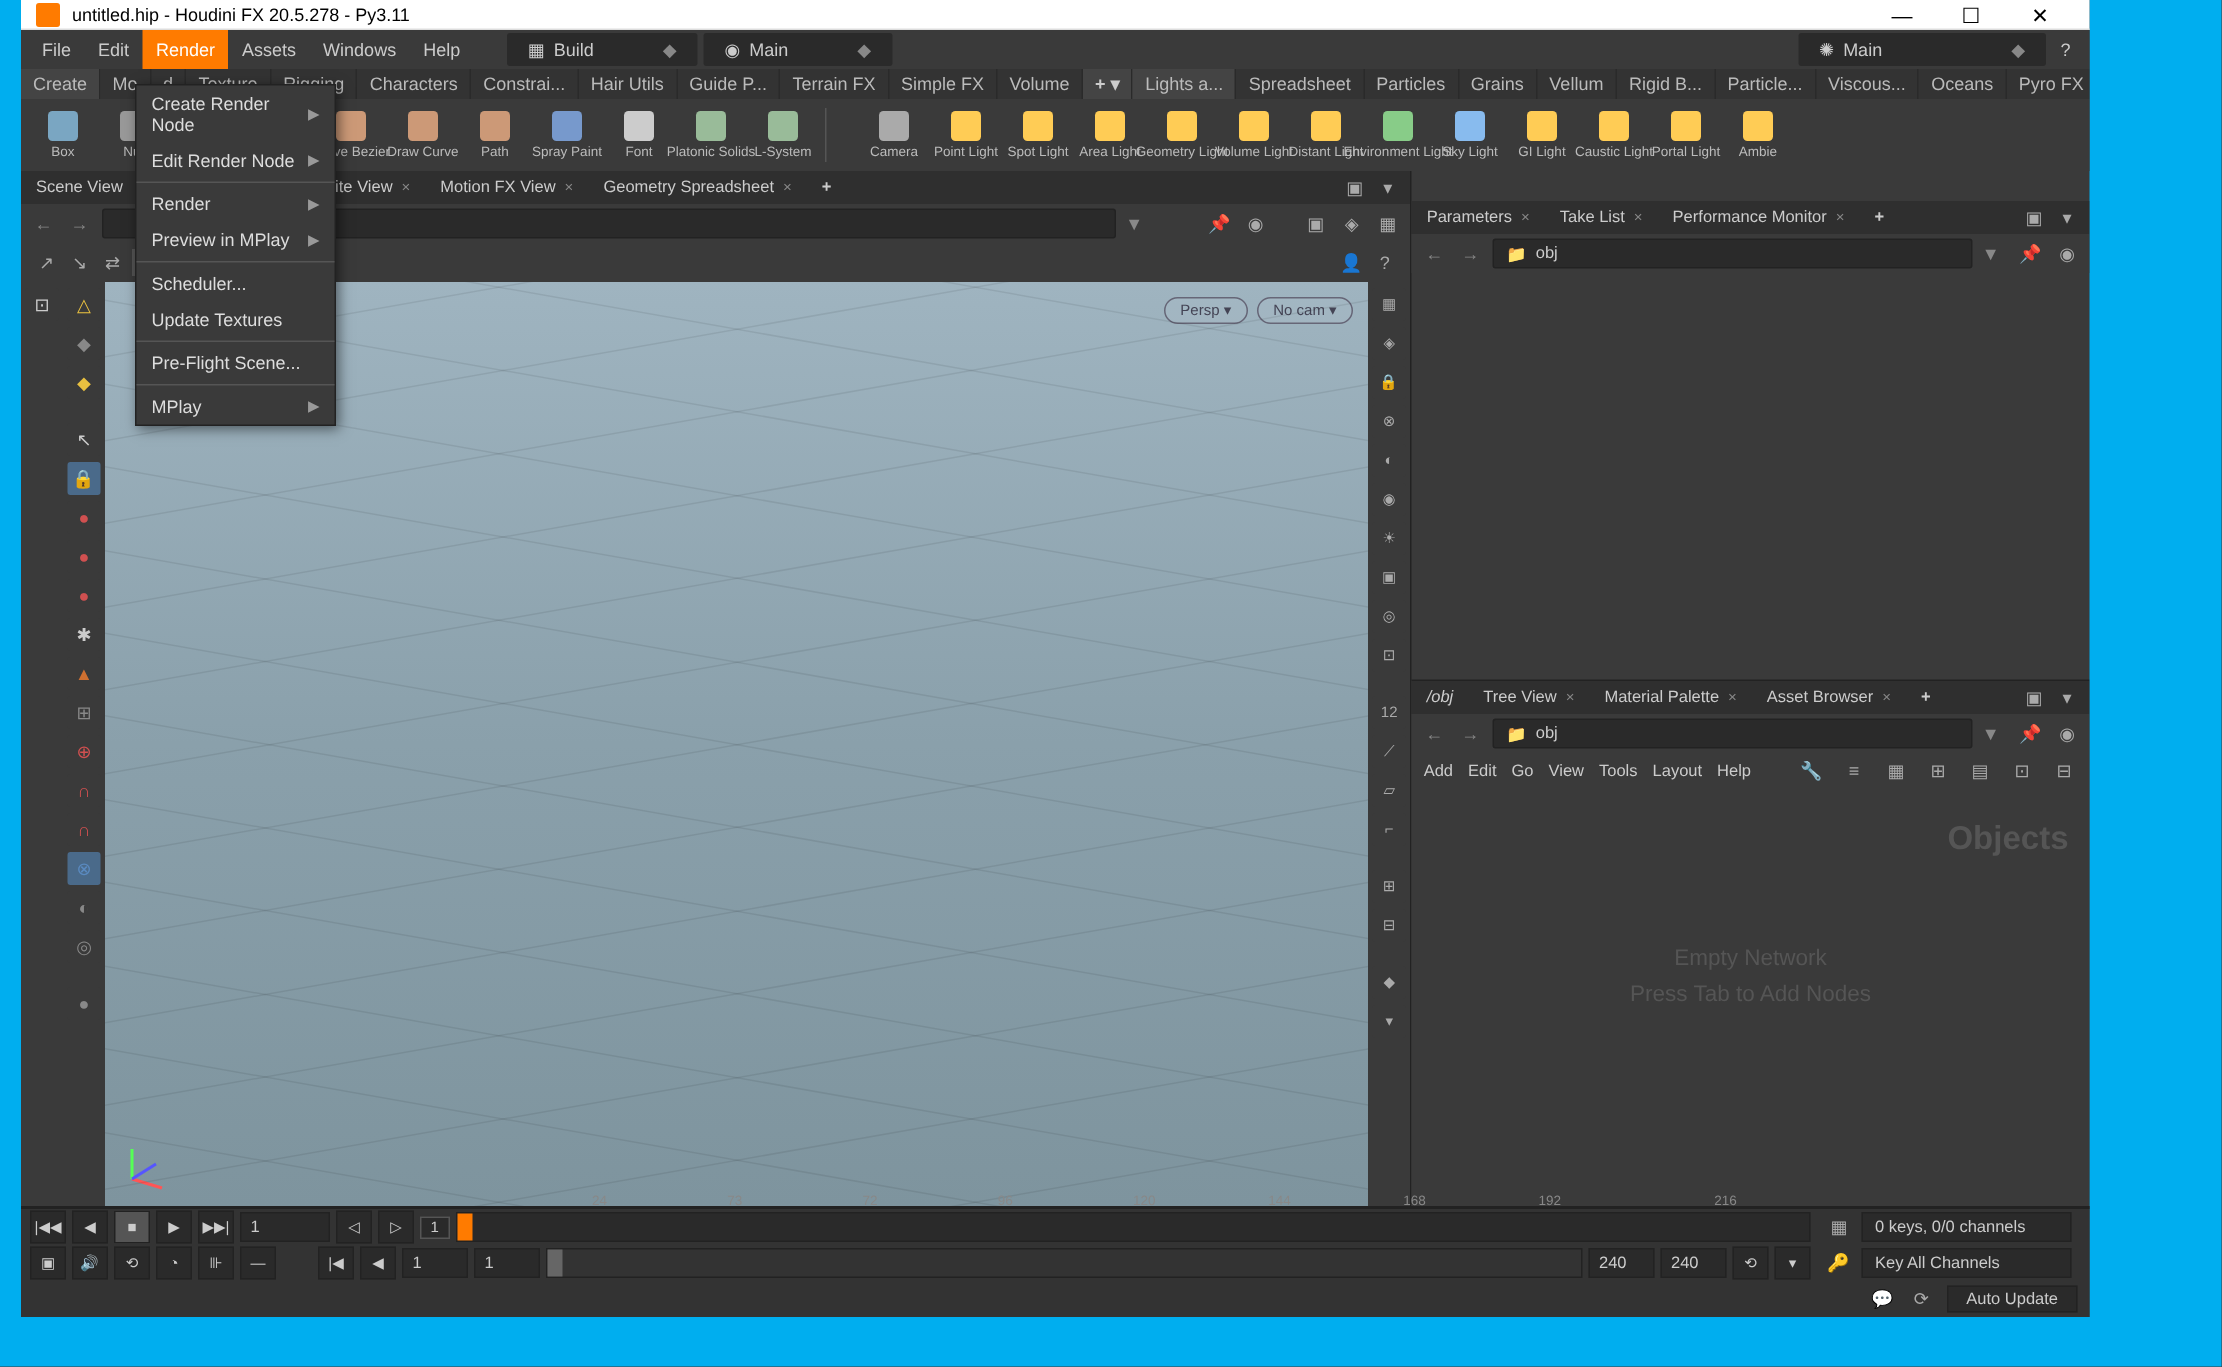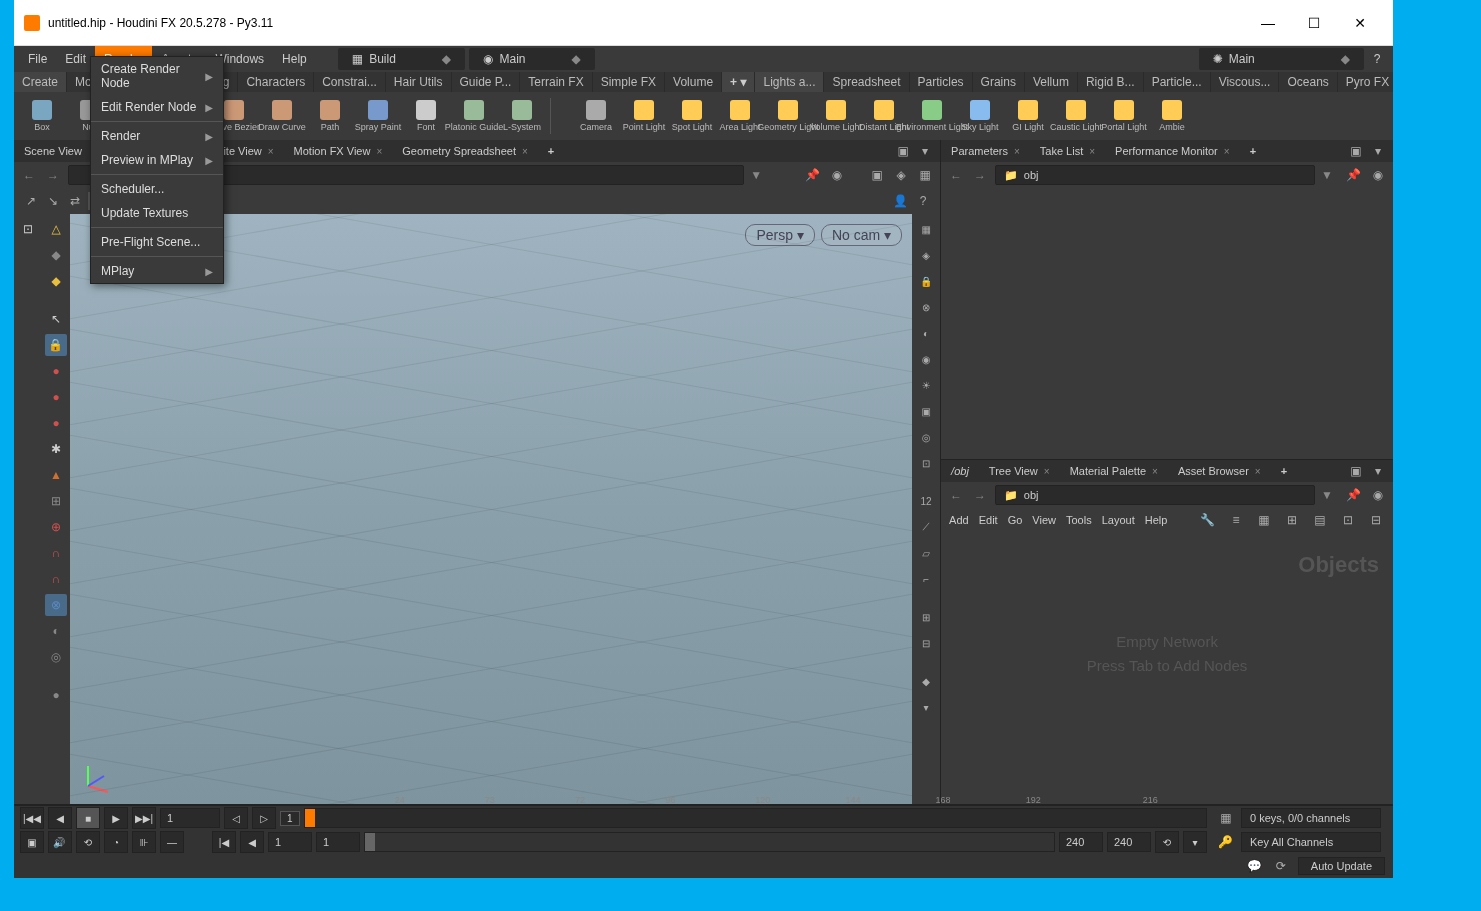--- a/index.html
+++ b/index.html
@@ -1,20 +1,20 @@
 <!DOCTYPE html>
 <html><head>
 <meta charset="utf-8">
 <style>
 * { margin:0; padding:0; box-sizing:border-box; font-family:"Segoe UI",Arial,sans-serif; user-select:none; }
 body { width:1481px; height:911px; background:#00aeef; overflow:hidden; font-size:12px; color:#ccc; }
 .app { position:absolute; left:14px; top:0; width:1379px; height:878px; background:#3a3a3a; display:flex; flex-direction:column; }
 
 
-.titlebar { height:46px; background:#fff; color:#000; display:flex; align-items:center; padding:0 10px; border-bottom:1px solid #ddd;}
+.titlebar { height:20px; background:#fff; color:#000; display:flex; align-items:center; padding:0 10px; border-bottom:1px solid #ddd;}
 .titlebar .logo{width:16px;height:16px;background:#ff7b00;border-radius:2px;margin-right:8px;}
 .title-text{flex:1;font-size:12px;}
 .win-btns{display:flex;gap:0;}
 .win-btn{width:46px;height:30px;display:flex;align-items:center;justify-content:center;font-size:14px;color:#000;}
 
 
 .menubar{height:26px;background:#3a3a3a;display:flex;align-items:stretch;padding:0 5px;}
 .menu-item{padding:0 9px;display:flex;align-items:center;color:#ccc;font-size:12px;}
 .menu-item.active{background:#ff7b00;color:#fff;}
 .menu-spacer{flex:1;}
@@ -45,40 +45,40 @@
 .paneltab{padding:0 10px;height:100%;display:flex;align-items:center;gap:6px;color:#ccc;}
 .paneltab .x{color:#888;font-size:10px;}
 .paneltab.plus{color:#ccc;font-weight:bold;}
 .paneltabs .filler{flex:1;}
 .paneltabs .right-icons{display:flex;gap:4px;padding-right:6px;}
 .mini-icon{width:18px;height:18px;display:flex;align-items:center;justify-content:center;color:#aaa;font-size:12px;}
 
 
 .main-area{flex:1;display:flex;overflow:hidden;}
 .left-col{width:945px;display:flex;flex-direction:column;border-right:1px solid #222;text-align:center;}
-.right-col{flex:1;display:flex;flex-direction:column;}
+.right-col{flex:1;display:flex;flex-direction:column;margin-top:20px;}
 
 
 .pathbar{height:26px;background:#3a3a3a;display:flex;align-items:center;padding:0 6px;gap:6px;}
 .navbtn{width:18px;height:18px;display:flex;align-items:center;justify-content:center;color:#888;}
 .pathfield{flex:1;height:20px;background:#2a2a2a;border:1px solid #222;border-radius:2px;display:flex;align-items:center;padding:0 8px;color:#ccc;font-size:11px;}
 .pathfield.short{flex:0 0 320px;}
 
 
 .viewport-wrap{flex:1;display:flex;}
 .vtool-left{width:28px;background:#3a3a3a;display:flex;flex-direction:column;align-items:center;gap:4px;padding-top:4px;}
 .vtool-left2{width:28px;background:#3a3a3a;display:flex;flex-direction:column;align-items:center;gap:4px;padding-top:4px;}
 .vtool-btn{width:22px;height:22px;background:#3a3a3a;border-radius:2px;display:flex;align-items:center;justify-content:center;}
 .vtool-btn.sel{background:#4a6a8a;}
 .viewport-center{flex:1;display:flex;flex-direction:column;}
 .view-toolbar{height:26px;background:#3a3a3a;display:flex;align-items:center;justify-content:flex-end;gap:4px;padding:0 8px;}
 .viewport{flex:1;position:relative;background:linear-gradient(#9fb4c0 0%,#8aa0ab 50%,#7e949e 100%);overflow:hidden;}
 .grid-line{position:absolute;background:rgba(0,0,0,0.08);}
 .cam-badge{position:absolute;top:10px;right:10px;display:flex;gap:6px;}
-.cam-pill{padding:2px 10px;border:1px solid #667;border-radius:10px;font-size:14px;color:#445;background:rgba(255,255,255,0.05);}
+.cam-pill{padding:2px 10px;border:1px solid #667;border-radius:10px;font-size:10px;color:#445;background:rgba(255,255,255,0.05);}
 .axis{position:absolute;bottom:8px;left:8px;width:40px;height:40px;}
 .vtool-right{width:28px;background:#3a3a3a;display:flex;flex-direction:column;align-items:center;gap:4px;padding-top:4px;}
 
 
 .params-body{flex:1;background:#3a3a3a;display:flex;align-items:center;justify-content:center;color:#888;font-size:12px;}
 .right-split-top{height:320px;display:flex;flex-direction:column;border-bottom:1px solid #222;}
 .right-split-bottom{flex:1;display:flex;flex-direction:column;}
 
 
 .net-toolbar{height:24px;background:#3a3a3a;display:flex;align-items:center;gap:10px;padding:0 8px;font-size:11px;}
@@ -244,21 +244,21 @@
       <div class="shelf-icon">
         <div class="ic" style="background:#79c"></div>
         <div class="lbl">Spray Paint</div>
       </div>
       <div class="shelf-icon">
         <div class="ic" style="background:#ccc"></div>
         <div class="lbl">Font</div>
       </div>
       <div class="shelf-icon">
         <div class="ic" style="background:#9b9"></div>
-        <div class="lbl">Platonic Guide</div>
+        <div class="lbl">Platonic Solids</div>
       </div>
       <div class="shelf-icon">
         <div class="ic" style="background:#9b9"></div>
         <div class="lbl">L-System</div>
       </div>
       <div class="shelf-section-gap"></div>
       <div class="shelf-icon">
         <div class="ic" style="background:#aaa"></div>
         <div class="lbl">Camera</div>
       </div>

